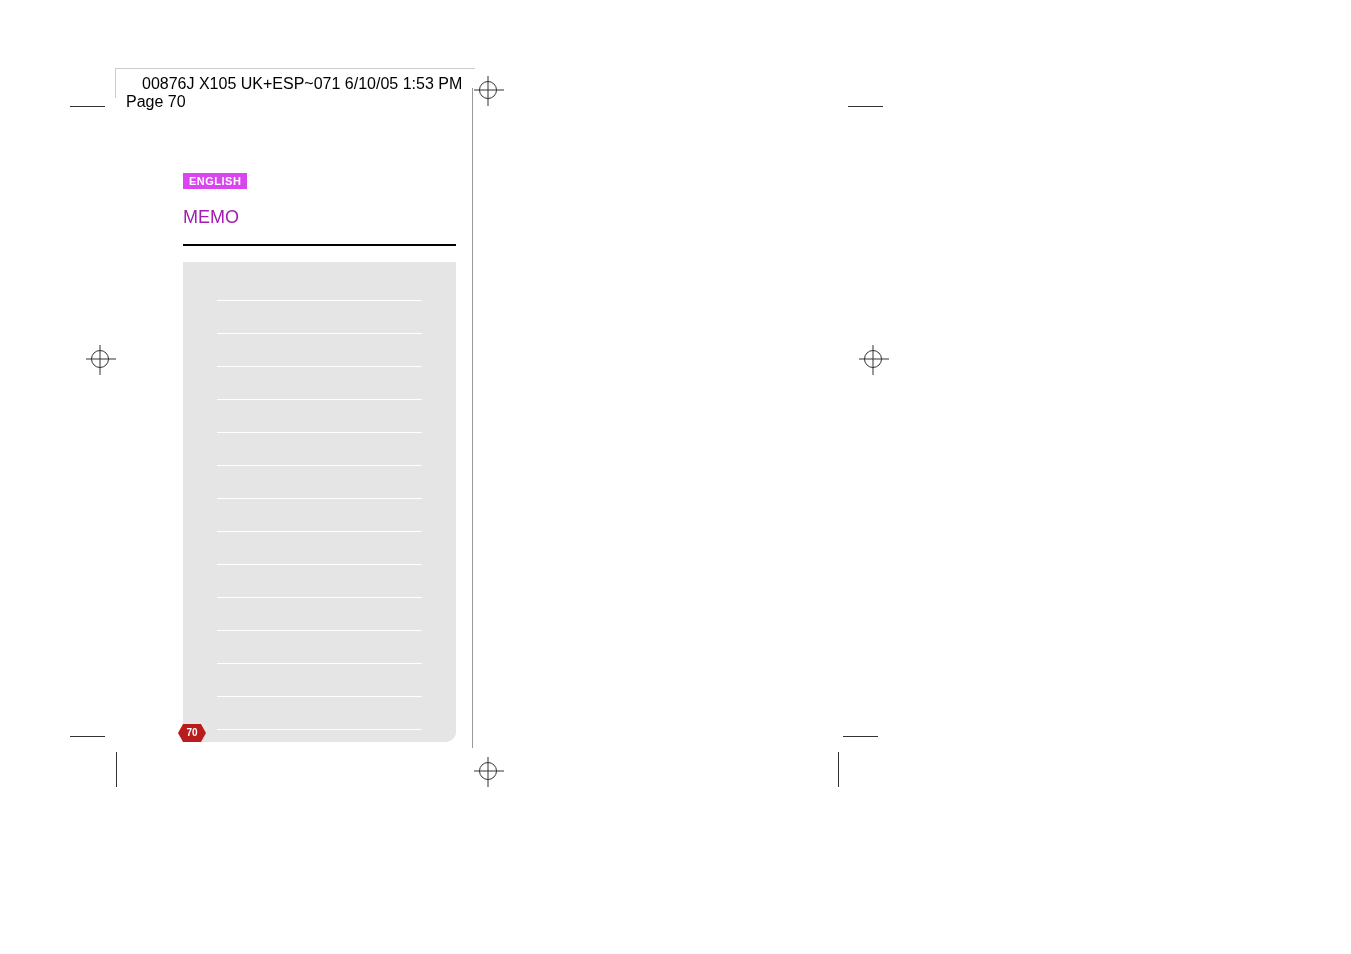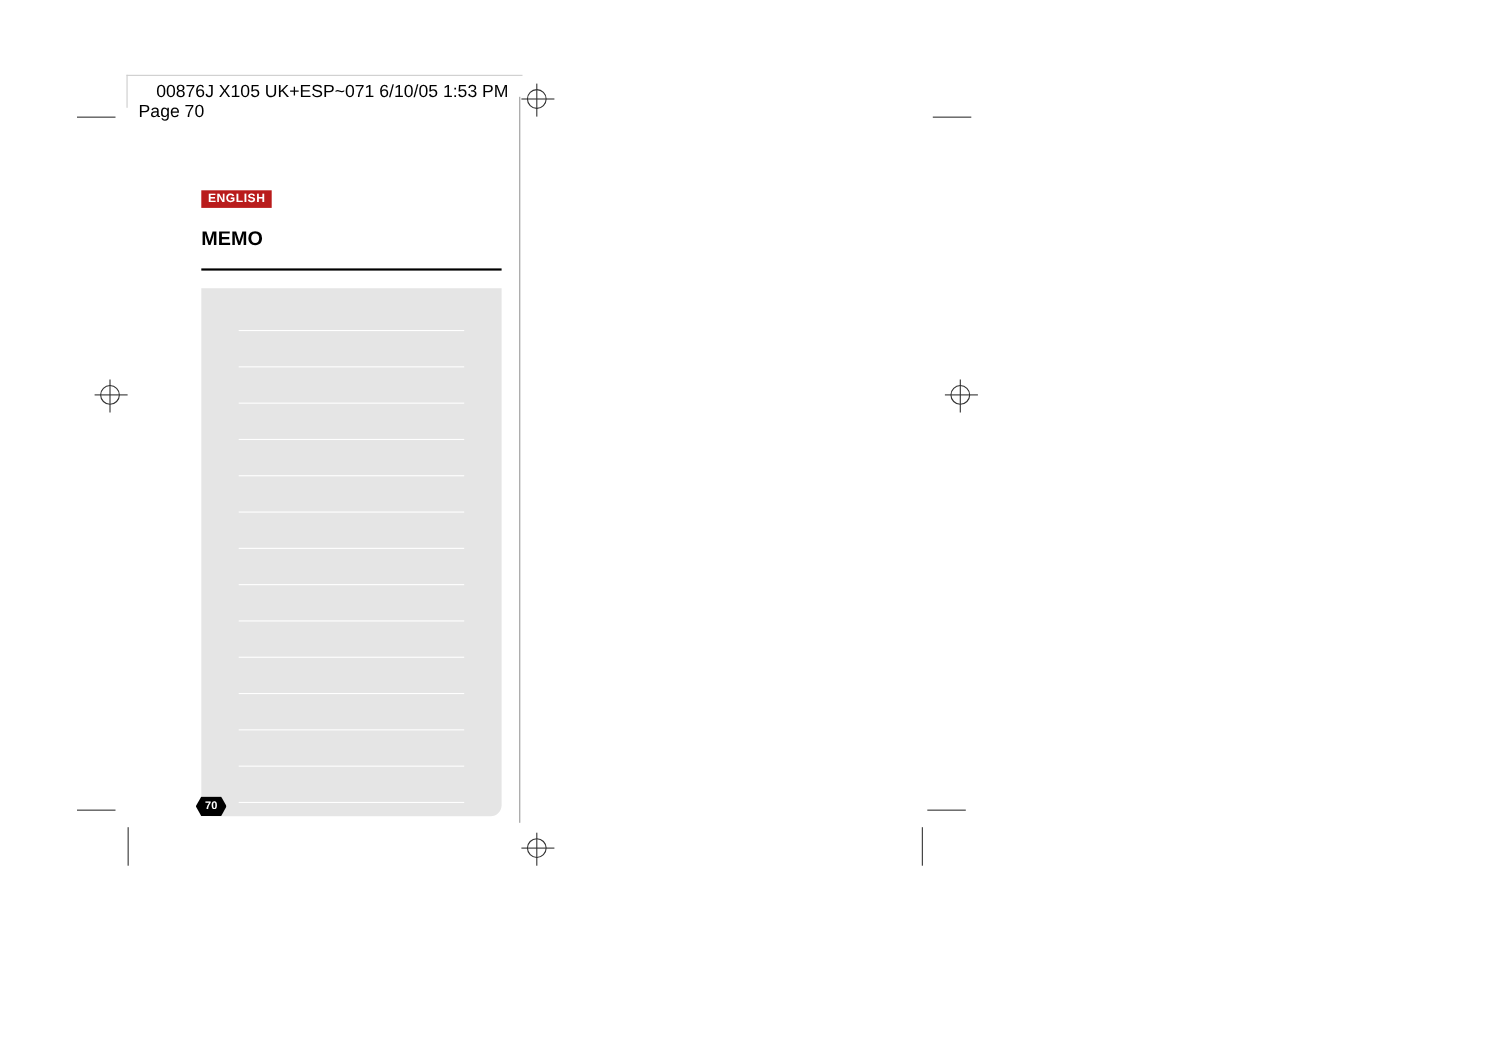--- a/index.html
+++ b/index.html
@@ -144,34 +144,34 @@
     }
     .right-page {
       position: absolute;
       top: 0;
       left: 357px;
       width: 355px;
       padding: 35px 35px 20px 15px;
     }
     .lang-tag {
       display: inline-block;
-      background: #b91c1c;
+      background: #d946ef;
       color: #fff;
       font-size: 11px;
       font-weight: bold;
       padding: 2px 6px;
       letter-spacing: 0.5px;
     }
     .lang-tag-right {
       float: right;
     }
     .section-title {
       font-size: 18px;
-      font-weight: bold;
-      color: #000000;
+      font-weight: normal;
+      color: #a21caf;
       margin-top: 2px;
       clear: both;
     }
     .right-page .section-title {
       margin-top: -14px;
     }
     .title-rule {
       height: 2px;
       background: #000;
       margin-top: 4px;
@@ -190,21 +190,21 @@
     }
     .memo-line:first-child {
       margin-top: 18px;
     }
     .page-number {
       position: absolute;
       bottom: 20px;
       left: 30px;
       width: 28px;
       height: 18px;
-      background: #000000;
+      background: #b91c1c;
       color: #fff;
       font-size: 10px;
       font-weight: bold;
       text-align: center;
       line-height: 18px;
       clip-path: polygon(18% 0, 82% 0, 100% 50%, 82% 100%, 18% 100%, 0 50%);
     }
   </style>
 </head>
 <body>

